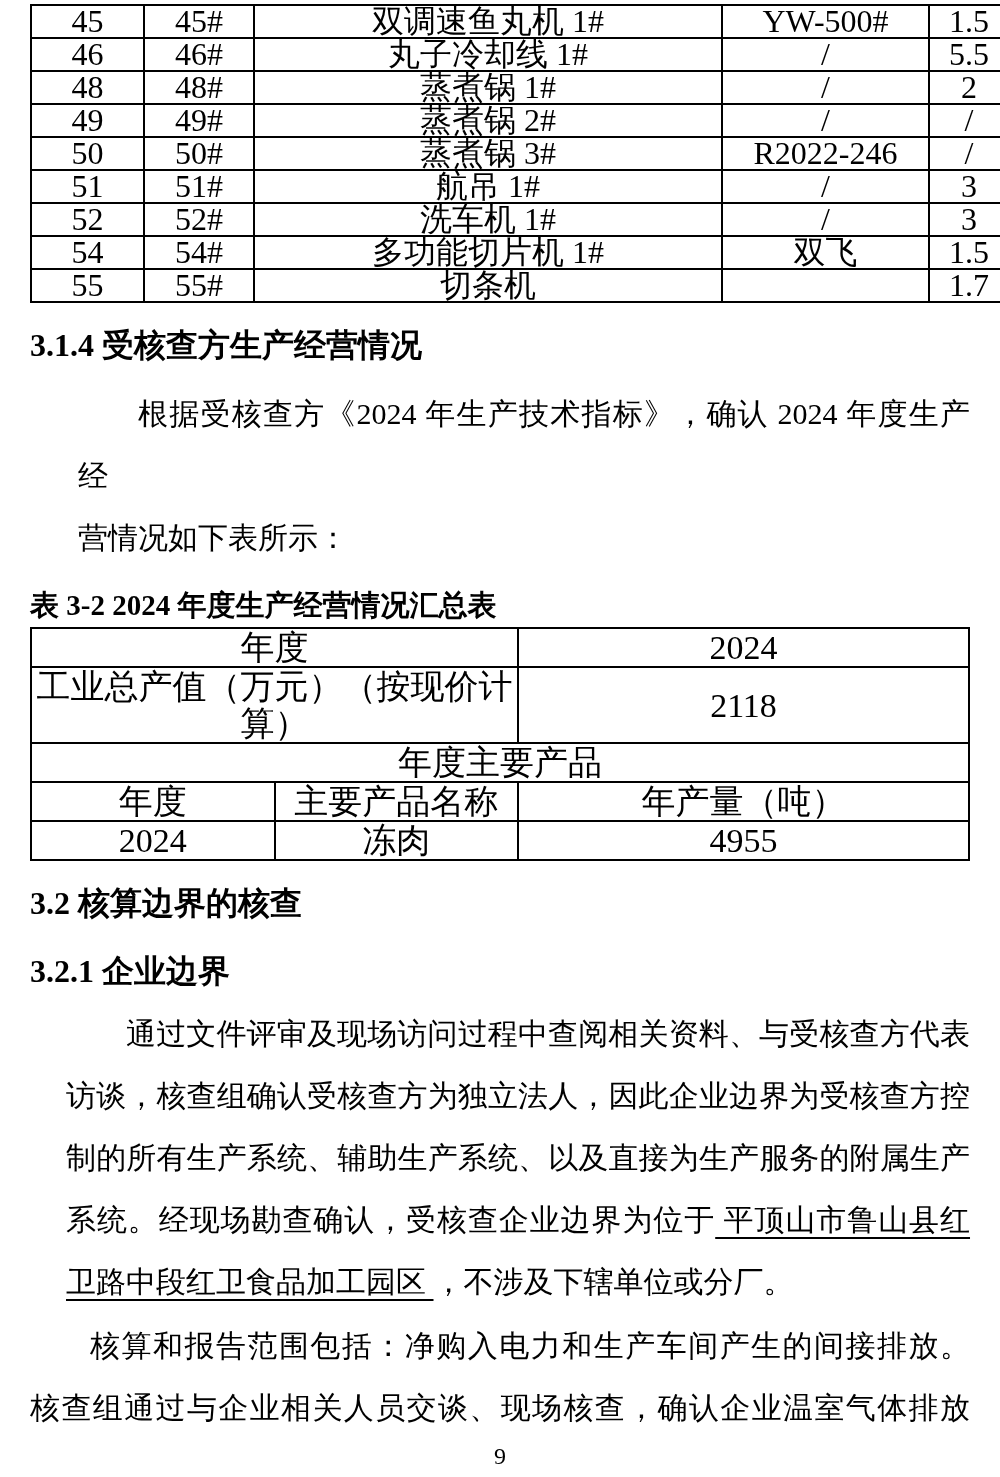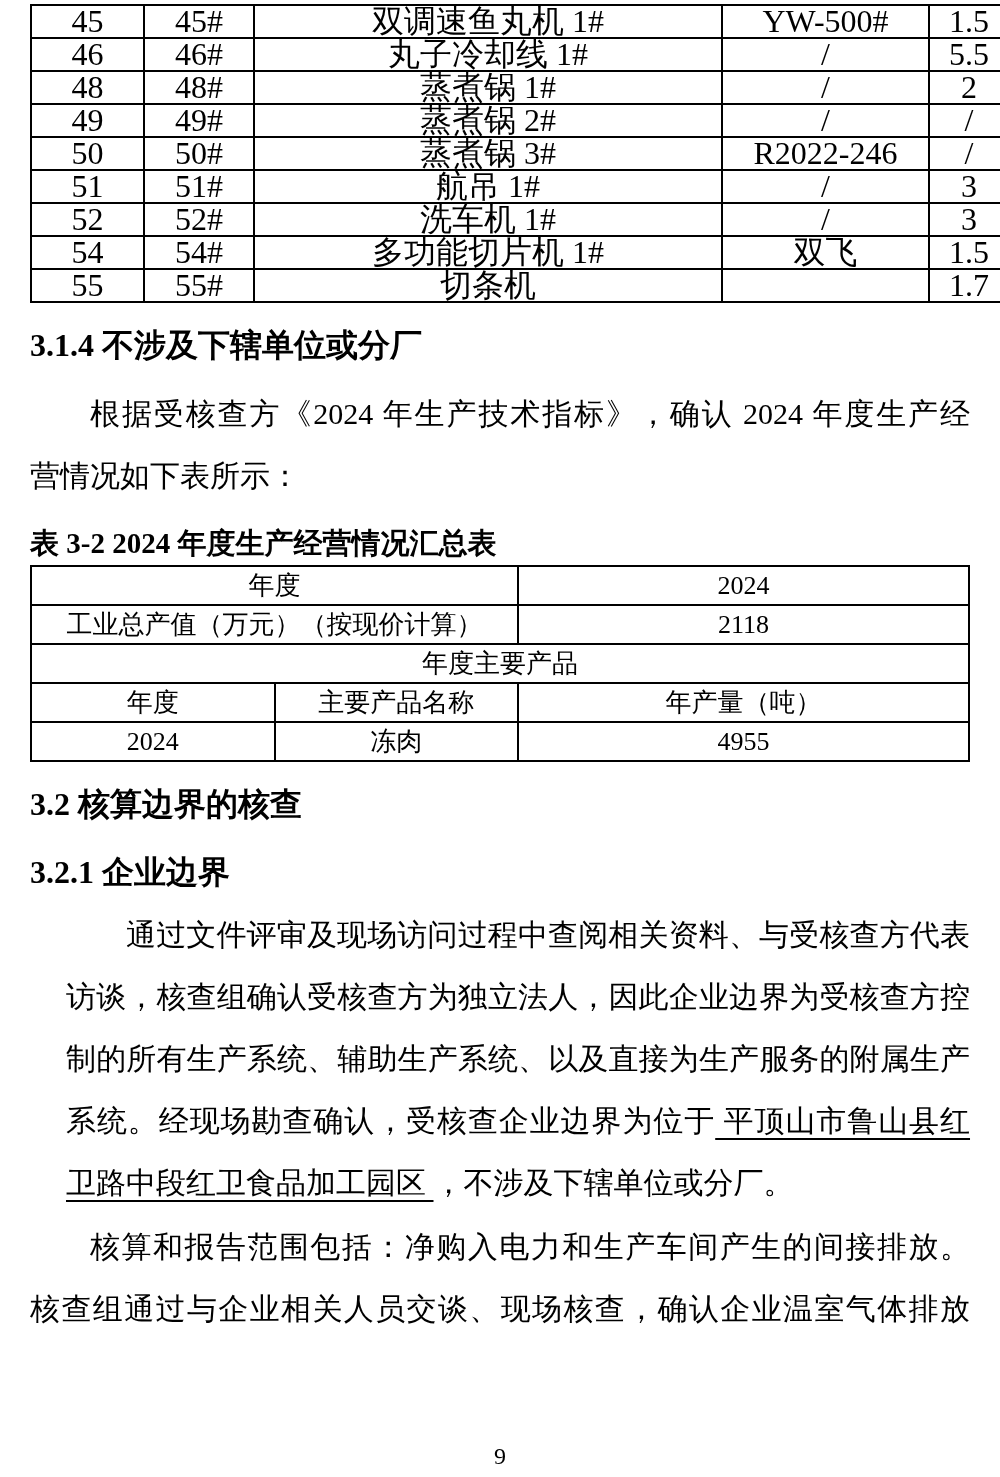--- a/index.html
+++ b/index.html
@@ -24,32 +24,32 @@
   .equip-table .c3 { width:468px; }
   .equip-table .c4 { width:207px;text-align:center; }
   .equip-table .c5 { width:80px;  }
 
   .heading { font-size:32px; font-weight:bold; line-height:40px; }
   .h314 { margin-top:22px; }
   .h32  { margin-top:22px; }
   .h321 { margin-top:28px; }
 
   .para { font-size:30px; }
-  .p1 { margin-top:18px; }
+  .p1 { margin-top:18px;margin-left:48px; }
   .p2 { margin-top:12px;margin-left:36px; }
   .p3 { margin-top:2px; }
   .line { line-height:62px; }
   .indent { text-indent:60px; }
   .just { text-align:justify; text-align-last:justify; }
   .u { text-decoration:underline; text-decoration-thickness:2px; text-underline-offset:7px; }
 
   .caption { margin-top:16px; font-size:29px; font-weight:bold; text-align:left; line-height:40px; }
 
   .sum-table { margin-top:2px; }
-  .sum-table td { height:37px; font-size:26px; line-height:37px; }
+  .sum-table td { height:37px; font-size:34px; line-height:37px; }
   .sum-table .sa { width:240px; }
   .sum-table .sb { width:249px; }
   .sum-table .sc { width:451px; }
 
   .pagenum {
     position:absolute; left:0; right:0; bottom:8px;
     text-align:center; font-size:24px; line-height:26px;
   }
 </style>
 </head>
@@ -118,21 +118,21 @@
       <tr>
         <td class="c1">55</td>
         <td class="c2">55#</td>
         <td class="c3">切条机</td>
         <td class="c4"></td>
         <td class="c5">1.7</td>
       </tr>
     </tbody>
   </table>
 
-  <div class="heading h314">3.1.4 不涉及下辖单位或分厂</div>
+  <div class="heading h314">3.1.4 受核查方生产经营情况</div>
 
   <div class="para p1">
     <div class="line indent just">根据受核查方《2024 年生产技术指标》，确认 2024 年度生产经</div>
     <div class="line">营情况如下表所示：</div>
   </div>
 
   <div class="caption">表 3-2 2024 年度生产经营情况汇总表</div>
 
   <table class="sum-table">
     <tbody>

